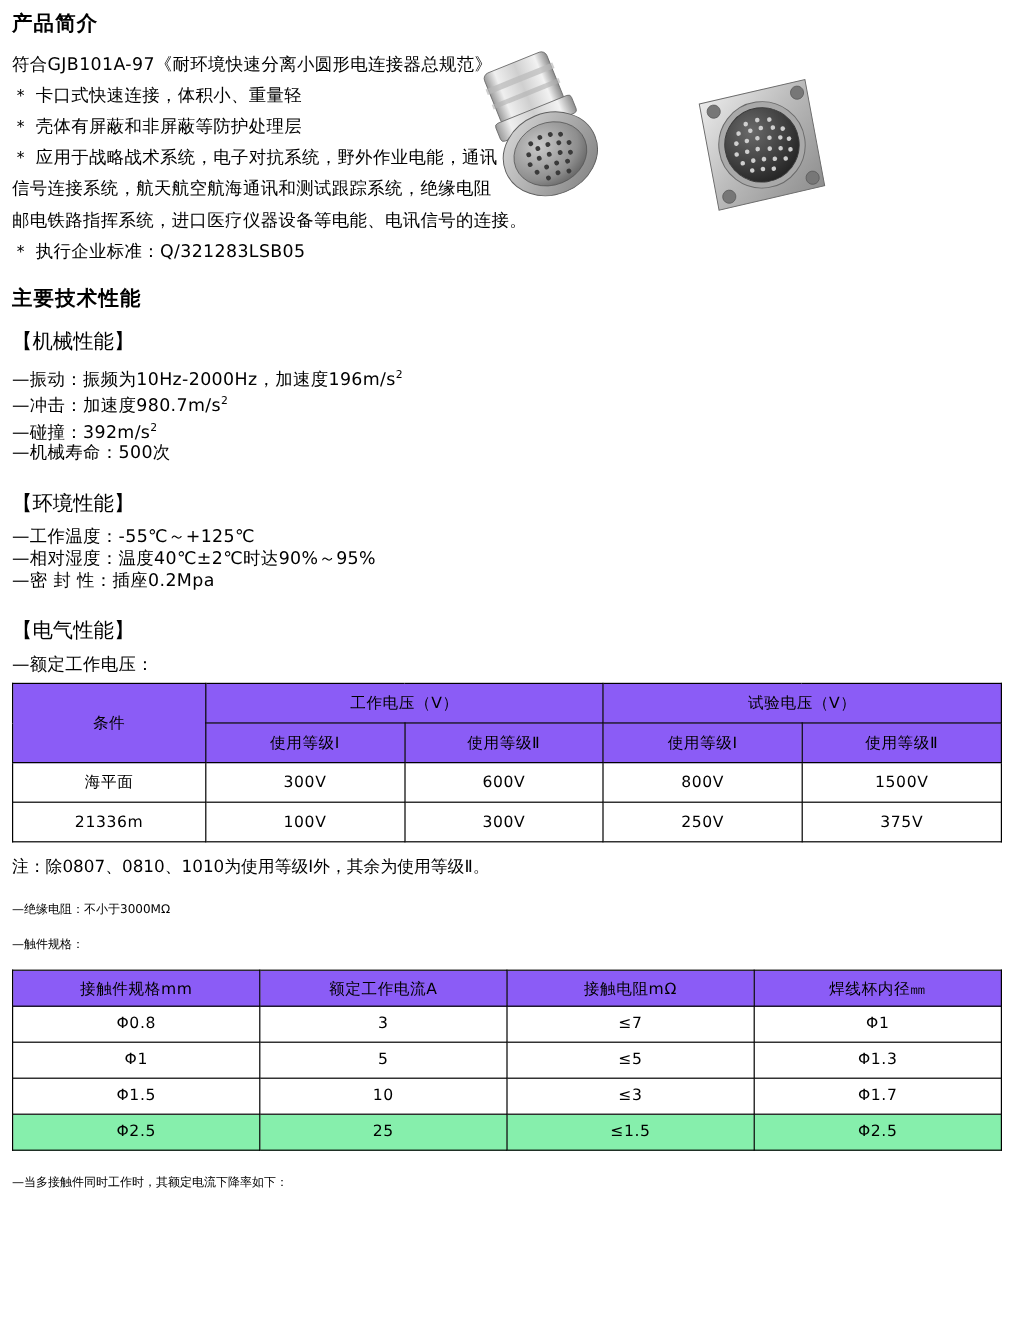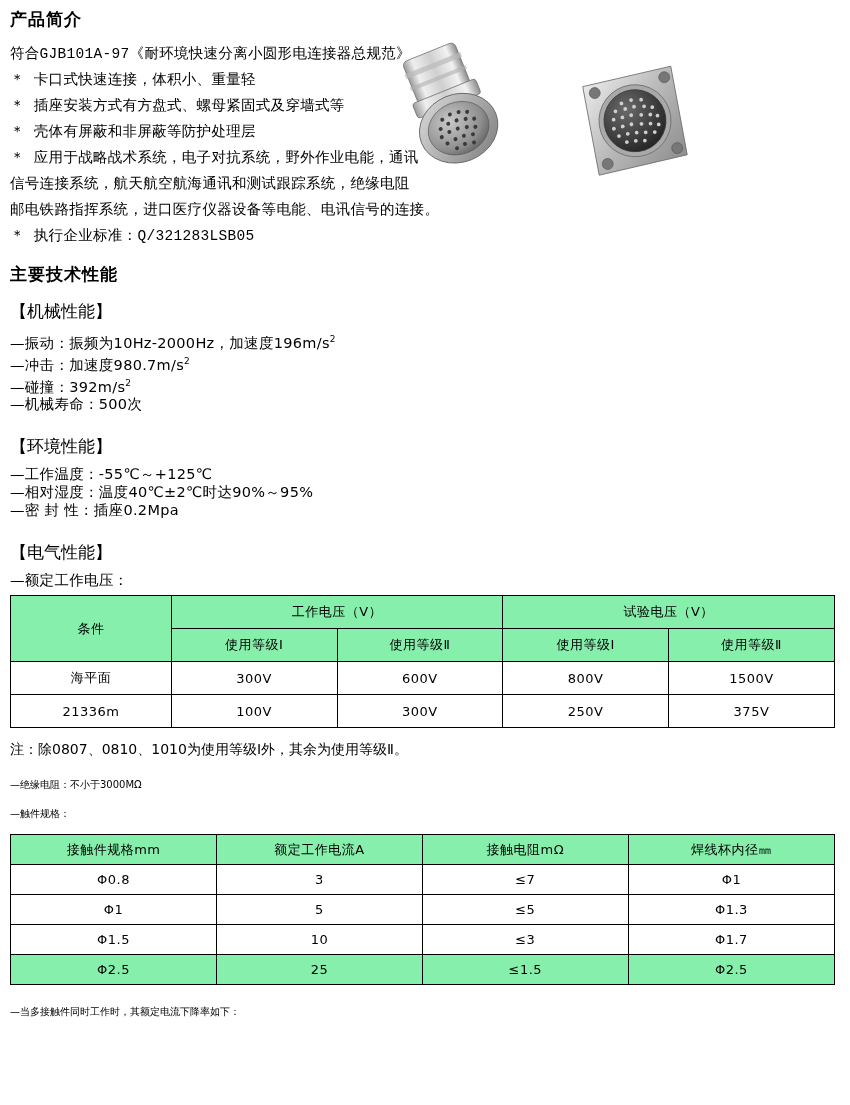--- a/index.html
+++ b/index.html
@@ -34,21 +34,20 @@
     letter-spacing: 1px;
   }
   .intro-line {
     font-size: 14.5px;
     line-height: 26px;
     margin: 0;
     letter-spacing: 0.3px;
   }
   .intro-block {
     width: 500px;
-    font-family: Liberation Mono, monospace;
   }
   .photos {
     position: absolute;
     right: 12px;
     top: 36px;
     width: 300px;
     height: 160px;
   }
   .photo {
     position: absolute;
@@ -83,21 +82,21 @@
     margin-top: 6px;
   }
   table.grid td, table.grid th {
     border: 1px solid #000000;
     text-align: center;
     font-weight: normal;
     padding: 5px 2px;
     letter-spacing: 0.5px;
   }
   table.grid thead td, table.grid thead th {
-    background: #86efac;
+    background: #8b5cf6;
   }
   .voltage-table td { height: 22px; }
   .contact-table td { height: 19px; padding: 3px 2px; }
   .shaded { background: #86efac; }
   .note {
     font-size: 14px;
     line-height: 30px;
     margin: 6px 0 0 0;
   }
   .lead {
@@ -111,21 +110,20 @@
 
 <div class="page">
 
   <div class="content">
 
     <h2 class="section-title">产品简介</h2>
 
     <div class="intro-block">
       <p class="intro-line">符合GJB101A-97《耐环境快速分离小圆形电连接器总规范》</p>
       <p class="intro-line">＊ 卡口式快速连接，体积小、重量轻</p>
-      <p class="intro-line">＊ 插座安装方式有方盘式、螺母紧固式及穿墙式等</p>
       <p class="intro-line">＊ 壳体有屏蔽和非屏蔽等防护处理层</p>
       <p class="intro-line">＊ 应用于战略战术系统，电子对抗系统，野外作业电能，通讯</p>
       <p class="intro-line">信号连接系统，航天航空航海通讯和测试跟踪系统，绝缘电阻</p>
       <p class="intro-line">邮电铁路指挥系统，进口医疗仪器设备等电能、电讯信号的连接。</p>
       <p class="intro-line">＊ 执行企业标准：Q/321283LSB05</p>
     </div>
 
     <h2 class="tech-title">主要技术性能</h2>
 
     <p class="group-title">【机械性能】</p>

